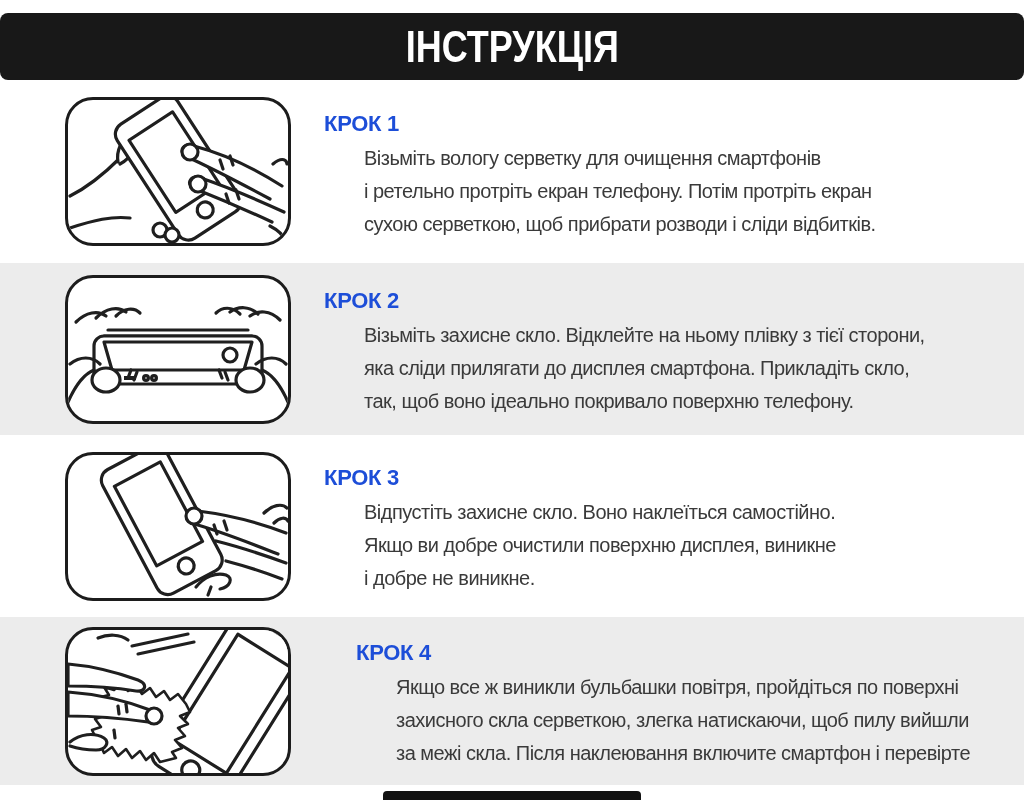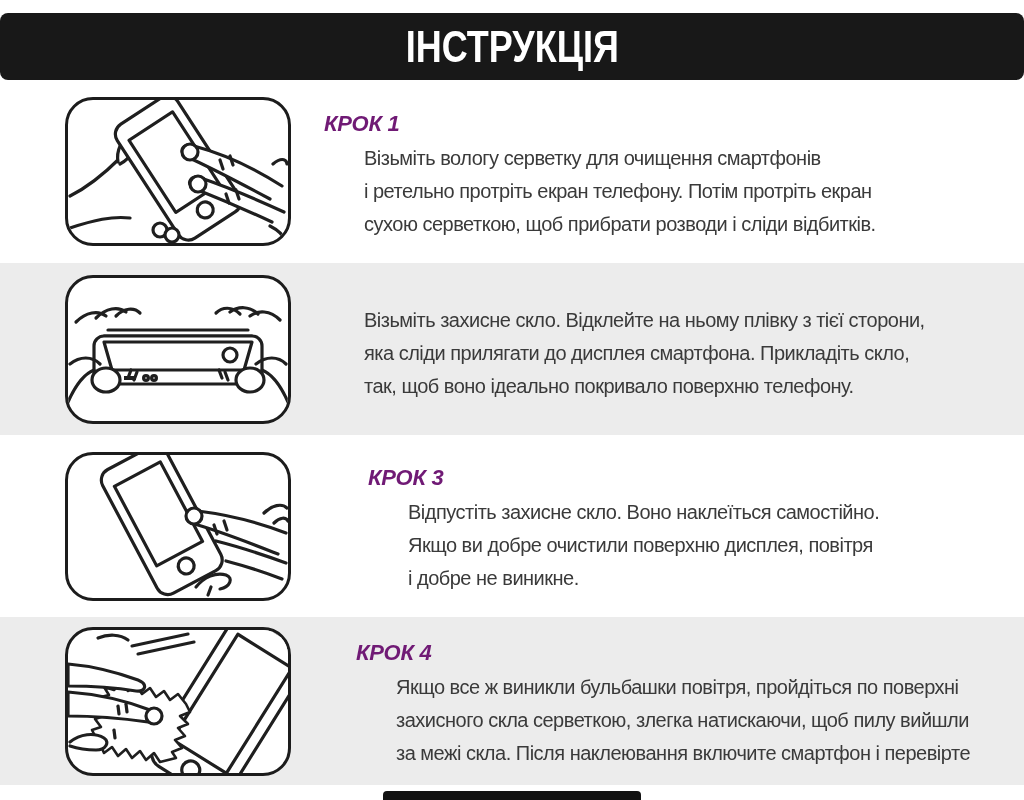--- a/index.html
+++ b/index.html
@@ -7,29 +7,29 @@
   .page{position:relative;width:1024px;height:800px;background:#ffffff;overflow:hidden;}
 
   .header{position:absolute;top:13px;left:0;width:1024px;height:67px;background:#181818;
           display:flex;align-items:center;justify-content:center;border-radius:8px;}
   .header h1{margin:0;color:#ffffff;font-size:45px;font-weight:bold;letter-spacing:0px;
              transform:scaleX(0.80);white-space:nowrap;}
 
   .row{position:absolute;left:0;width:1024px;display:flex;align-items:center;}
   .row-1{top:80px;height:183px;background:#ffffff;}
   .row-2{top:263px;height:172px;background:#ececec;}
-  .row-3{top:435px;height:182px;background:#ffffff;gap:44px;}
+  .row-3{top:435px;height:182px;background:#ffffff;}
   .row-4{top:617px;height:168px;background:#ececec;gap:32px;}
 
   .illus{margin-left:65px;flex:none;width:220px;height:143px;background:#ffffff;
          border:3px solid #1c1c1c;border-radius:28px;overflow:hidden;}
   .illus svg{display:block;width:100%;height:100%;}
 
   .txt{margin-left:33px;width:700px;padding-top:8px;}
-  .txt h2{margin:0 0 5px 0;font-size:22px;font-weight:bold;color:#701a75;letter-spacing:-0.3px;font-style:italic;}
+  .txt h2{margin:0 0 5px 0;font-size:22px;font-weight:bold;color:#1d4ed8;letter-spacing:-0.3px;}
   .line{font-size:20px;line-height:33px;color:#3a3a3a;letter-spacing:-0.5px;white-space:nowrap;margin-left:40px;}
 
   .bottom-bar{position:absolute;left:383px;top:791px;width:258px;height:9px;background:#121212;
               border-radius:4px 4px 0 0;}
 
   .art{fill:none;stroke:#1f1f1f;stroke-width:3.2;stroke-linecap:round;stroke-linejoin:round;}
 </style>
 </head>
 <body>
 
@@ -99,20 +99,21 @@
           <path d="M220 124 C 212 106, 204 96, 194 92"></path>
           <ellipse cx="182" cy="102" rx="14" ry="12" fill="#fff"></ellipse>
           <path d="M60 100 l3 -8"></path>
             <path d="M66 102 l3 -8"></path>
           <path d="M154 100 l-3 -8"></path>
             <path d="M160 102 l-3 -8"></path>
         </g>
       </svg>
     </div>
     <div class="txt">
+      <h2>КРОК 2</h2>
       <div class="line">Візьміть захисне скло. Відклейте на ньому плівку з тієї сторони,</div>
       <div class="line">яка сліди прилягати до дисплея смартфона. Прикладіть скло,</div>
       <div class="line">так, щоб воно ідеально покривало поверхню телефону.</div>
     </div>
   </section>
 
   <section class="row row-3">
     <div class="illus">
       <svg viewBox="0 0 220 143">
         <g class="art">
@@ -130,21 +131,21 @@
           <path d="M128 132 C 136 122, 148 117, 158 120 C 166 123, 162 132, 152 134" fill="#fff"></path>
           <path d="M140 140 l3 -8"></path>
           <path d="M146 70 l3 9"></path>
             <path d="M156 66 l3 9"></path>
         </g>
       </svg>
     </div>
     <div class="txt">
       <h2>КРОК 3</h2>
       <div class="line">Відпустіть захисне скло. Воно наклеїться самостійно.</div>
-      <div class="line">Якщо ви добре очистили поверхню дисплея, повітря</div>
+      <div class="line">Якщо ви добре очистили поверхню дисплея, виникне</div>
       <div class="line">і добре не виникне.</div>
     </div>
   </section>
 
   <section class="row row-4">
     <div class="illus">
       <svg viewBox="0 0 220 143">
         <g class="art">
           <g transform="rotate(32 150 85)">
             <rect x="112" y="-16" width="88" height="176" rx="15" fill="#fff"></rect>

